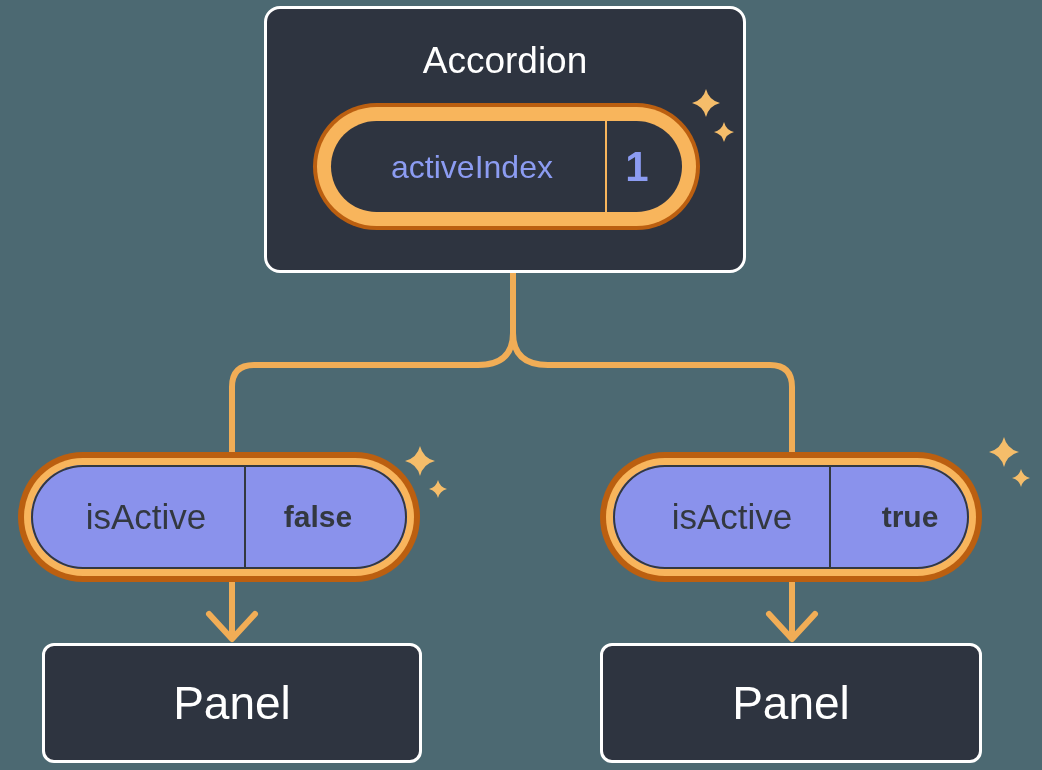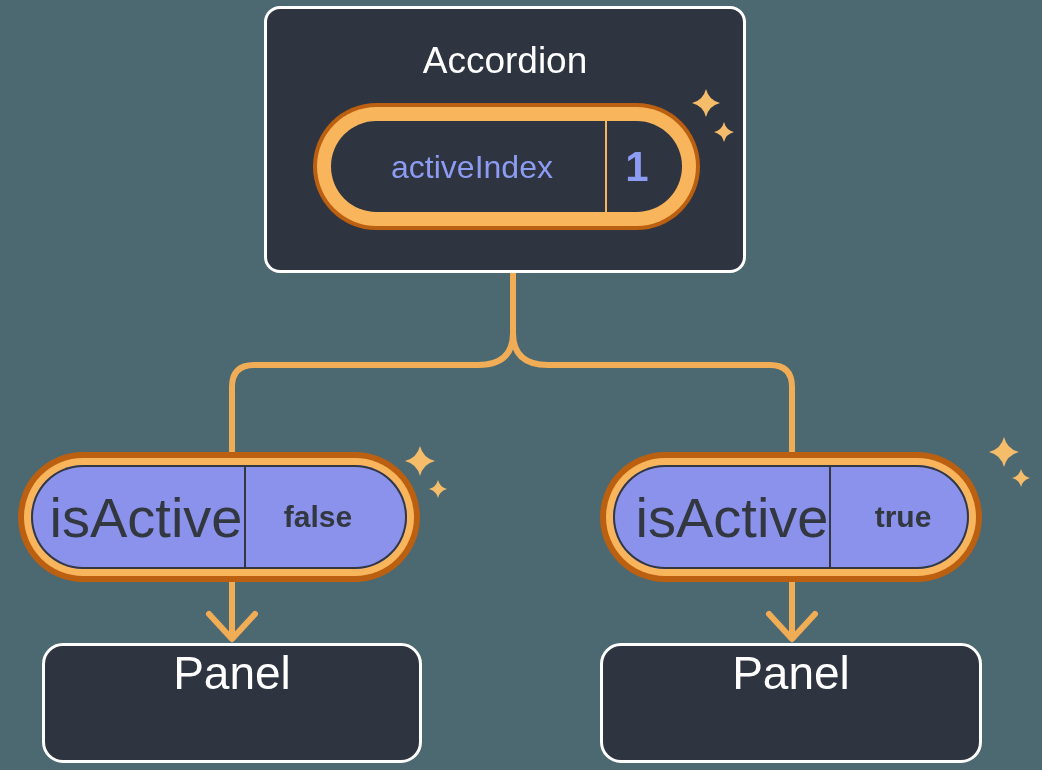--- a/index.html
+++ b/index.html
@@ -131,46 +131,46 @@
     box-shadow:inset 0 0 0 2px var(--label-dark);
   }
   .prop-core .v-divider{
     position:absolute;
     top:0; bottom:0;
     width:2px;
     background:var(--label-dark);
   }
   .prop-name{
     color:var(--label-dark);
-    font-size:56px;
+    font-size:35px;
   }
   .prop-value{
     color:var(--label-dark);
     font-size:30px;
     font-weight:700;
   }
   .pill-left{left:18px; top:452px;}
   .pill-left .v-divider{left:213px;}
   .pill-left .prop-name{left:115px;}
   .pill-left .prop-value{left:287px;}
   .pill-right{left:600px; top:452px; width:382px;}
   .pill-right .v-divider{left:216px;}
   .pill-right .prop-name{left:119px;}
-  .pill-right .prop-value{left:290px;}
+  .pill-right .prop-value{left:297px;}
 
   
   .panel{
     position:absolute;
     width:380px; height:120px;
-    border-radius:21px;
+    border-radius:12px;
     background:var(--card-dark);
     border:3px solid var(--card-border);
     box-sizing:border-box;
     display:flex;
-    align-items:flex-start;
+    align-items:center;
     justify-content:center;
     color:var(--title-text);
     font-size:46px;
     font-weight:500;
     z-index:2;
   }
   .panel-left{left:42px; top:643px;}
   .panel-right{left:600px; top:643px; width:382px;}
 </style>
 </head>

